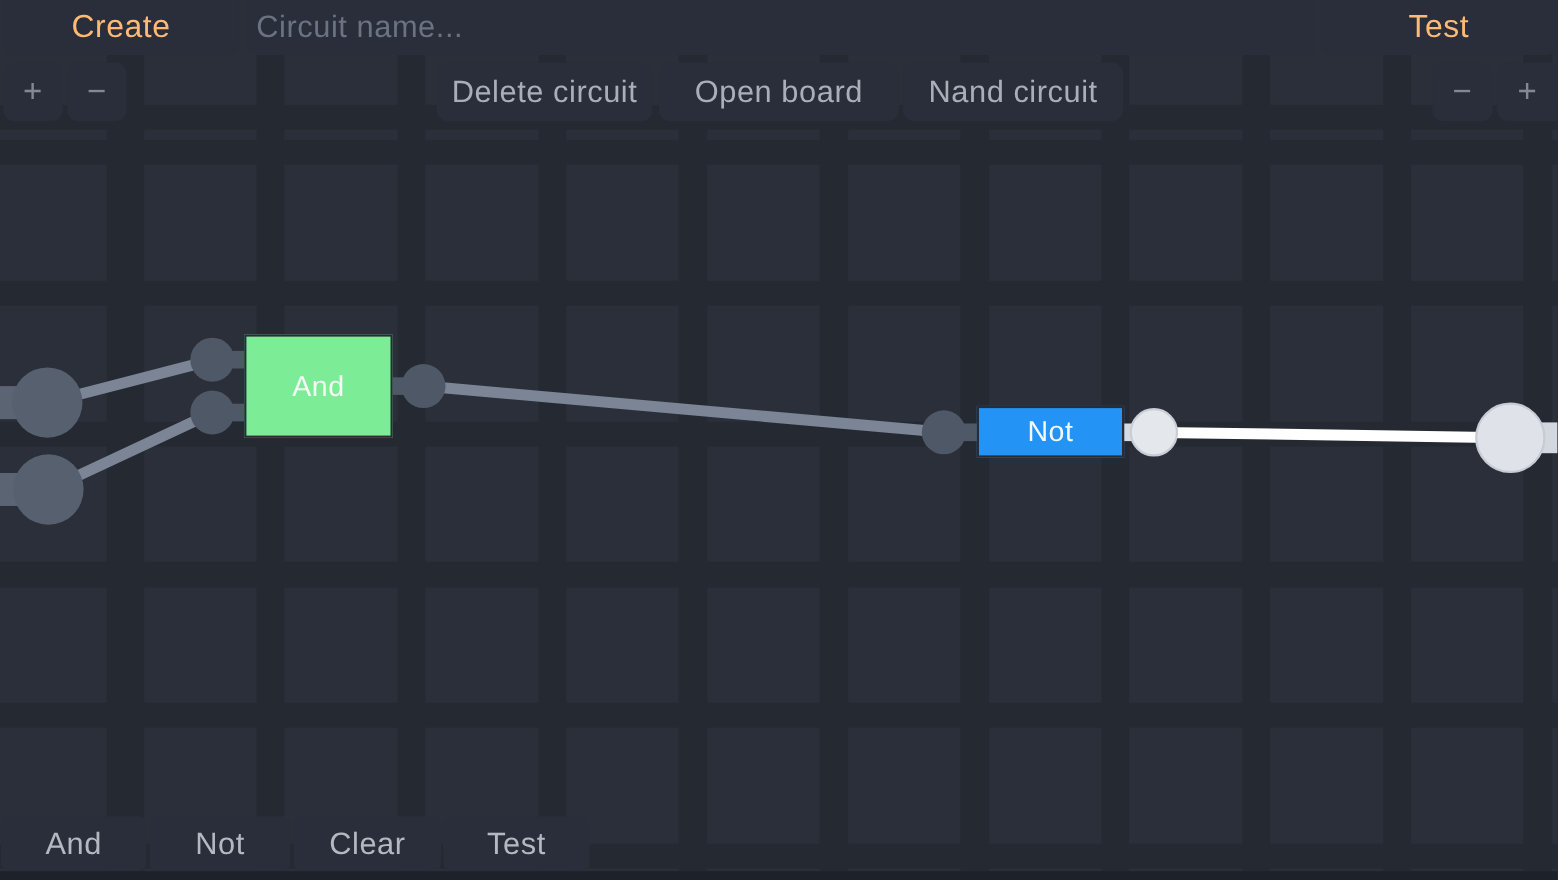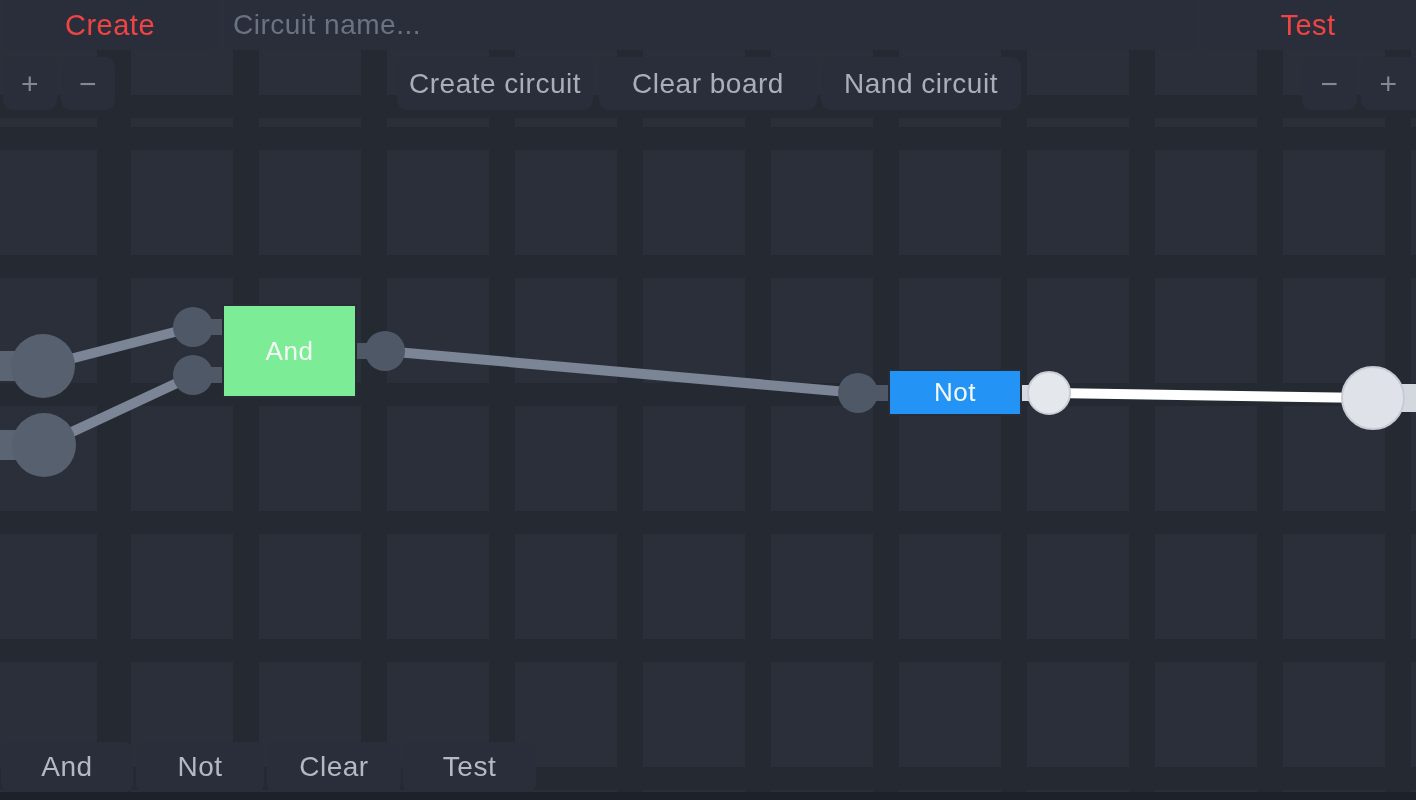--- a/index.html
+++ b/index.html
@@ -19,21 +19,21 @@
     background-position:105px 0px, 0px 127px;
   }
   
   .btn{
     position:absolute;box-sizing:border-box;border-radius:10px;
     background:#2a2e3a;color:#a9afb9;
     display:flex;align-items:center;justify-content:center;
     font-size:28px;font-weight:300;letter-spacing:.5px;
     cursor:pointer;user-select:none;z-index:20;
   }
-  .btn.bright{color:#ef4444;font-size:29px;}
+  .btn.bright{color:#fdba74;font-size:29px;}
   .btn.sq{color:#828894;font-size:30px;}
   #create-btn{left:2px;top:0;width:216px;height:50px;border-radius:0 0 10px 10px;}
   #menu-btn{left:1200px;top:0;width:216px;height:50px;border-radius:0 0 10px 10px;}
   #circuit-name{
     position:absolute;left:224px;top:0;width:972px;height:50px;box-sizing:border-box;
     background:#2a2e3a;border:none;outline:none;border-radius:0 0 10px 10px;
     color:#c6cad1;font-size:28px;font-weight:300;letter-spacing:.5px;
     padding:0 0 0 9px;font-family:"Liberation Sans",sans-serif;z-index:20;
   }
   #circuit-name::placeholder{color:#6b7381;opacity:1;}
@@ -127,22 +127,22 @@
     <span class="gate-label">Not</span>
   </div>
 </div>
 
 <div class="btn bright" id="create-btn">Create</div>
 <input id="circuit-name" placeholder="Circuit name..." style="">
 <div class="btn bright" id="menu-btn">Test</div>
 
 <div class="btn sq" id="zoom-in-left">+</div>
 <div class="btn sq" id="zoom-out-left">−</div>
-<div class="btn" id="delete-btn">Create circuit</div>
-<div class="btn" id="clear-btn">Clear board</div>
+<div class="btn" id="delete-btn">Delete circuit</div>
+<div class="btn" id="clear-btn">Open board</div>
 <div class="btn" id="open-btn">Nand circuit</div>
 <div class="btn sq" id="zoom-out-right">−</div>
 <div class="btn sq" id="zoom-in-right">+</div>
 
 <div class="pal" id="pal-and">And</div>
 <div class="pal" id="pal-not">Not</div>
 <div class="pal" id="pal-nand">Clear</div>
 <div class="pal" id="pal-test">Test</div>
 
 <div id="bottom-strip"></div>

